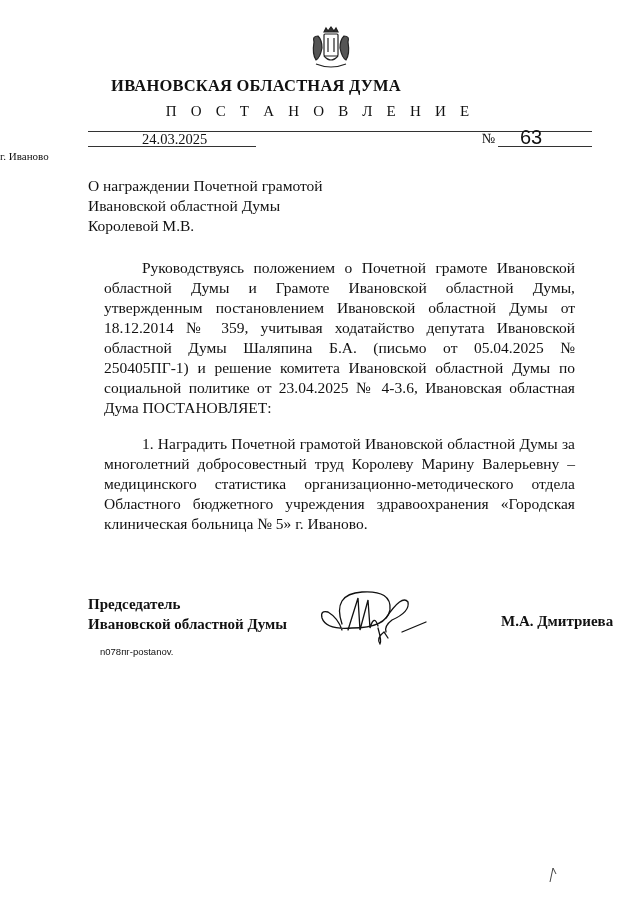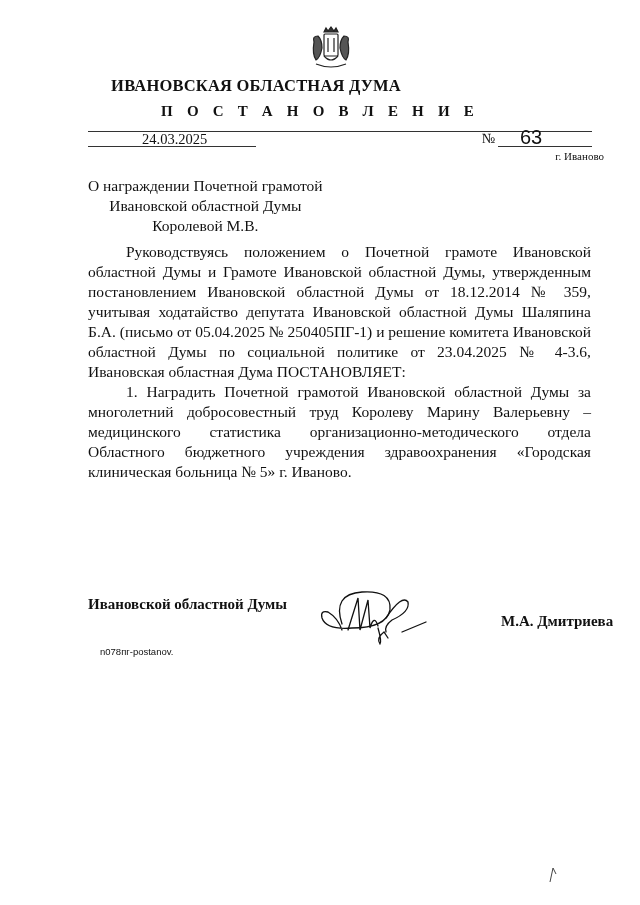--- a/index.html
+++ b/index.html
@@ -9,35 +9,35 @@
       color: #111111;
     }
     .abs { position: absolute; }
     .emblem { left: 308px; top: 24px; width: 46px; height: 46px; }
     .org-title {
       left: 0; width: 512px; top: 76px; text-align: center;
       font-weight: bold; font-size: 16.5px; letter-spacing: 0.2px;
     }
     .doc-type {
       left: 0; width: 640px; top: 103px; text-align: center;
-      font-weight: bold; font-size: 15px; letter-spacing: 5.2px;
+      font-weight: normal; font-size: 15px; letter-spacing: 5.2px;
     }
     .top-rule { left: 88px; width: 504px; top: 131px; border-top: 1px solid #333; height: 0; }
     .date-line { left: 88px; width: 168px; top: 146px; border-top: 1px solid #333; height: 0; }
     .date-text { left: 142px; top: 131px; font-size: 14.5px; }
     .num-sign { left: 482px; top: 131px; font-size: 14px; }
     .num-line { left: 498px; width: 94px; top: 146px; border-top: 1px solid #333; height: 0; }
     .num-text { left: 520px; top: 126px; font-size: 20px; font-family: "Liberation Sans", "DejaVu Sans", sans-serif; }
-    .city { left: 0; width: 604px; top: 150px; text-align: right; font-size: 11px; }
-    .subject { left: 88px; top: 176px; font-size: 15.5px; line-height: 20px; text-align: center; }
+    .city { left: 0; width: 604px; top: 150px; text-align: left; font-size: 11px; }
+    .subject { left: 88px; top: 176px; font-size: 15.5px; line-height: 20px; }
     .body {
       left: 88px; width: 503px; top: 242px; font-size: 15.5px; line-height: 20px;
       text-align: justify; text-align-last: left;
     }
-    .body p { margin: 0; }
+    .body p { margin: 16px; }
     .indent { text-indent: 38px; }
     .sig-title { left: 88px; top: 594px; font-weight: bold; font-size: 15px; line-height: 20px; }
     .sig-name { left: 481px; top: 613px; font-weight: bold; font-size: 15px; margin-left: 20px; }
     .signature { left: 312px; top: 584px; width: 130px; height: 70px; }
     .file-ref { left: 88px; top: 646px; font-size: 9.5px; font-family: "Liberation Sans", "DejaVu Sans", sans-serif; margin-left: 12px; }
     .mark { left: 546px; top: 862px; width: 14px; height: 26px; }
   </style>
 </head>
 <body>
 
@@ -70,20 +70,21 @@
   <div>Ивановской областной Думы</div>
   <div>Королевой М.В.</div>
 </div>
 
 <div class="abs body">
   <p class="indent">Руководствуясь положением о Почетной грамоте Ивановской областной Думы и Грамоте Ивановской областной Думы, утвержденным постановлением Ивановской областной Думы от 18.12.2014 № 359, учитывая ходатайство депутата Ивановской областной Думы Шаляпина Б.А. (письмо от 05.04.2025 № 250405ПГ-1) и решение комитета Ивановской областной Думы по социальной политике от 23.04.2025 № 4-3.6, Ивановская областная Дума ПОСТАНОВЛЯЕТ:</p>
   <p class="indent">1. Наградить Почетной грамотой Ивановской областной Думы за многолетний добросовестный труд Королеву Марину Валерьевну – медицинского статистика организационно-методического отдела Областного бюджетного учреждения здравоохранения «Городская клиническая больница № 5» г. Иваново.</p>
 </div>
 
 <div class="abs sig-title">
+  <div>Председатель</div>
   <div>Ивановской областной Думы</div>
 </div>
 
 <svg class="abs signature" viewBox="0 0 130 70">
   <g fill="none" stroke="#111" stroke-width="1.3" stroke-linecap="round">
     <path d="M30 40 Q20 10 50 8 Q80 6 78 26 Q74 44 40 44 Q14 46 10 34 Q8 26 16 28 Q26 34 30 46"></path>
     <path d="M36 46 L46 14 L48 46 L56 16 L58 44 Q62 30 66 42"></path>
     <path d="M66 44 Q70 58 68 60 Q64 54 72 48 L76 54"></path>
     <path d="M74 34 Q90 10 96 18 Q98 28 80 36 Q72 42 74 48"></path>
     <path d="M90 48 L114 38"></path>

